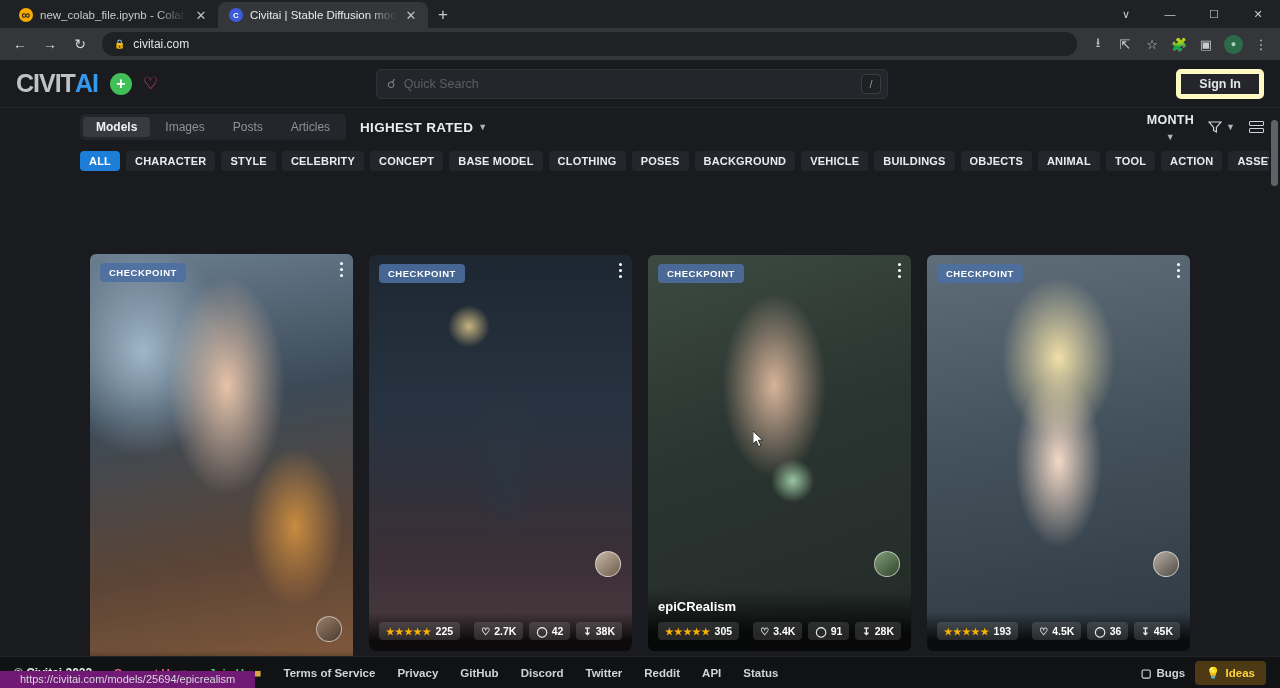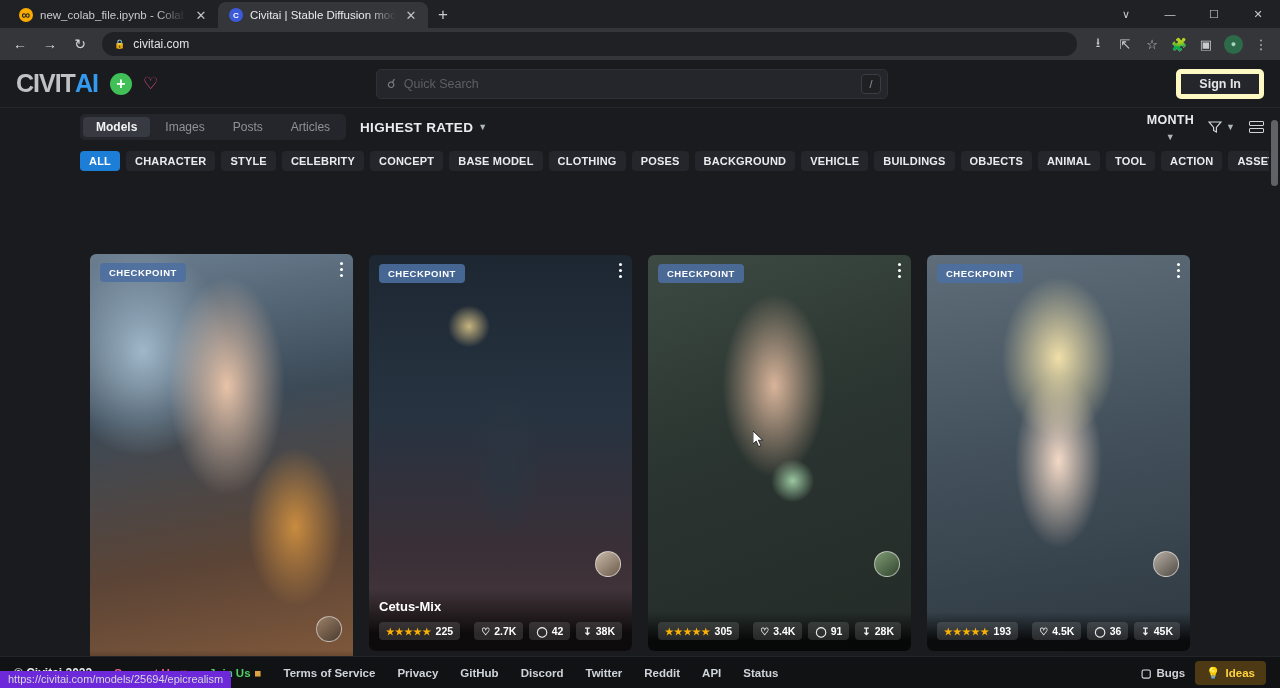--- a/index.html
+++ b/index.html
@@ -269,22 +269,22 @@
     color: #ced4da; font-size: 11.5px; font-weight: 600;
     display: flex; align-items: center; gap: 5px;
   }
   .ideas {
     background: #4d3a14; color: #ffd43b; font-size: 11.5px; font-weight: 600;
     padding: 5px 11px; border-radius: 4px;
     display: flex; align-items: center; gap: 5px;
   }
   .statusbar {
     position: absolute; bottom: 0; left: 0; z-index: 30;
-    background: #6d28d9; color: #d6d8db; font-size: 11px;
-    padding: 2px 8px 3px; border-radius: 0 3px 0 0;
+    background: #701a75; color: #d6d8db; font-size: 11px;
+    padding: 2px 20px 3px; border-radius: 0 3px 0 0;
     white-space: nowrap;
   }
 
   
   .vscroll {
     position: absolute; right: 0; top: 60px; width: 11px; bottom: 0;
     background: #1a1b1e;
   }
   .vscroll .thumb {
     position: absolute; top: 0; left: 2px; width: 7px; height: 66px;
@@ -465,21 +465,20 @@
         <div class="card">
           <div class="card-img art a2"></div>
           <div class="badge-ckpt">CHECKPOINT</div>
           <div class="dots">
               <i></i>
               <i></i>
               <i></i>
             </div>
           <div class="card-avatar" style="background:linear-gradient(140deg,#c9b9a8,#6b5a4a);"></div>
           <div class="card-bottom">
-            <div class="card-title">Cetus-Mix</div>
             <div class="statrow">
               <div class="pill">
                 <span class="stars">★★★★★</span>
                 <span>225</span>
               </div>
               <div class="pill spacer">
                 <span class="gl">♡</span>
                 <span>2.7K</span>
               </div>
               <div class="pill">
@@ -497,20 +496,21 @@
         <div class="card">
           <div class="card-img art a3"></div>
           <div class="badge-ckpt">CHECKPOINT</div>
           <div class="dots">
               <i></i>
               <i></i>
               <i></i>
             </div>
           <div class="card-avatar" style="background:linear-gradient(140deg,#7f9c74,#32452f);"></div>
           <div class="card-bottom">
+            <div class="card-title">epiCRealism</div>
             <div class="statrow">
               <div class="pill">
                 <span class="stars">★★★★★</span>
                 <span>305</span>
               </div>
               <div class="pill spacer">
                 <span class="gl">♡</span>
                 <span>3.4K</span>
               </div>
               <div class="pill">

